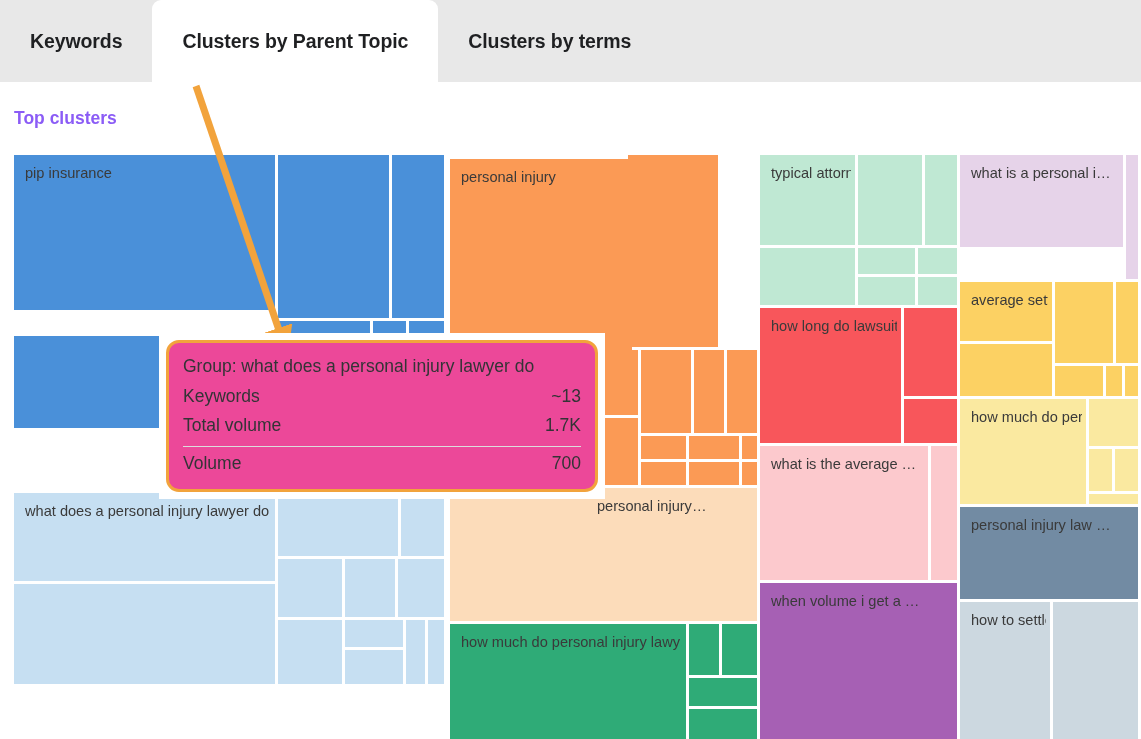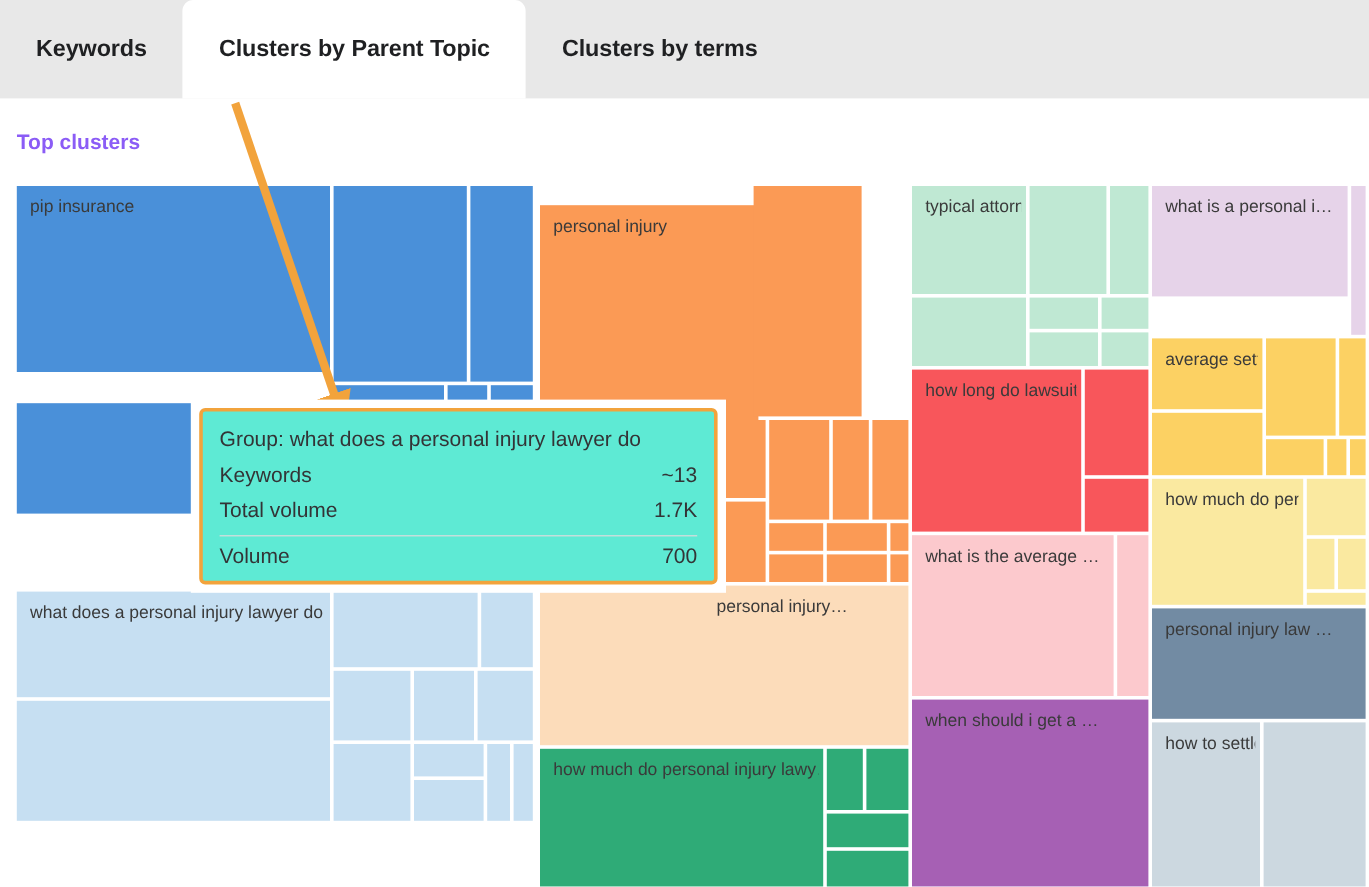--- a/index.html
+++ b/index.html
@@ -92,23 +92,23 @@
   
   .tooltip-wrap {
     position: absolute;
     left: 159px; top: 333px;
     width: 446px;
     background: #ffffff;
     padding: 7px;
   }
   .tooltip {
     border: 3px solid #f2a33c;
-    border-radius: 5px;
-    background: #5eead4;
-    padding: 9px 14px 6px 14px;
+    border-radius: 13px;
+    background: #ec4899;
+    padding: 9px 14px 11px 14px;
   }
   .trow {
     display: flex;
     justify-content: space-between;
     align-items: baseline;
     font-size: 17.5px;
     color: #333436;
     line-height: 1.0;
     padding: 6px 0;
   }
@@ -154,21 +154,21 @@
     <div class="tile" style="left:387px;top:338px;width:43px;height:63px;background:#c6dff2;"></div>
     <div class="tile" style="left:264px;top:404px;width:64px;height:58px;background:#c6dff2;"></div>
     <div class="tile" style="left:331px;top:404px;width:50px;height:58px;background:#c6dff2;"></div>
     <div class="tile" style="left:384px;top:404px;width:46px;height:58px;background:#c6dff2;"></div>
     <div class="tile" style="left:264px;top:465px;width:64px;height:64px;background:#c6dff2;"></div>
     <div class="tile" style="left:331px;top:465px;width:58px;height:27px;background:#c6dff2;"></div>
     <div class="tile" style="left:331px;top:495px;width:58px;height:34px;background:#c6dff2;"></div>
     <div class="tile" style="left:392px;top:465px;width:19px;height:64px;background:#c6dff2;"></div>
     <div class="tile" style="left:414px;top:465px;width:16px;height:64px;background:#c6dff2;"></div>
 
-    <div class="tile" style="left:436px;top:16px;width:182px;height:192px;background:#fb9a55;">
+    <div class="tile" style="left:436px;top:4px;width:182px;height:192px;background:#fb9a55;">
       <span class="tlabel">personal injury</span>
     </div>
     <div class="tile" style="left:614px;top:0px;width:90px;height:192px;background:#fb9a55;"></div>
     <div class="tile" style="left:588px;top:195px;width:36px;height:65px;background:#fb9a55;"></div>
     <div class="tile" style="left:627px;top:195px;width:50px;height:83px;background:#fb9a55;"></div>
     <div class="tile" style="left:680px;top:195px;width:30px;height:83px;background:#fb9a55;"></div>
     <div class="tile" style="left:713px;top:195px;width:30px;height:83px;background:#fb9a55;"></div>
     <div class="tile" style="left:588px;top:263px;width:36px;height:67px;background:#fb9a55;"></div>
     <div class="tile" style="left:627px;top:281px;width:45px;height:23px;background:#fb9a55;"></div>
     <div class="tile" style="left:675px;top:281px;width:50px;height:23px;background:#fb9a55;"></div>
@@ -205,21 +205,21 @@
     </div>
     <div class="tile" style="left:890px;top:153px;width:53px;height:88px;background:#f8565b;"></div>
     <div class="tile" style="left:890px;top:244px;width:53px;height:44px;background:#f8565b;"></div>
 
     <div class="tile" style="left:746px;top:291px;width:168px;height:134px;background:#fcc9cd;">
       <span class="tlabel">what is the average …</span>
     </div>
     <div class="tile" style="left:917px;top:291px;width:26px;height:134px;background:#fcc9cd;"></div>
 
     <div class="tile" style="left:746px;top:428px;width:197px;height:156px;background:#a660b4;">
-      <span class="tlabel">when should i get a …</span>
+      <span class="tlabel">when volume i get a …</span>
     </div>
 
     <div class="tile" style="left:946px;top:0px;width:163px;height:92px;background:#e6d3e9;">
       <span class="tlabel">what is a personal i…</span>
     </div>
     <div class="tile" style="left:1112px;top:0px;width:12px;height:124px;background:#e6d3e9;"></div>
 
     <div class="tile" style="left:946px;top:127px;width:92px;height:59px;background:#fcd163;">
       <span class="tlabel">average settlement…</span>
     </div>

